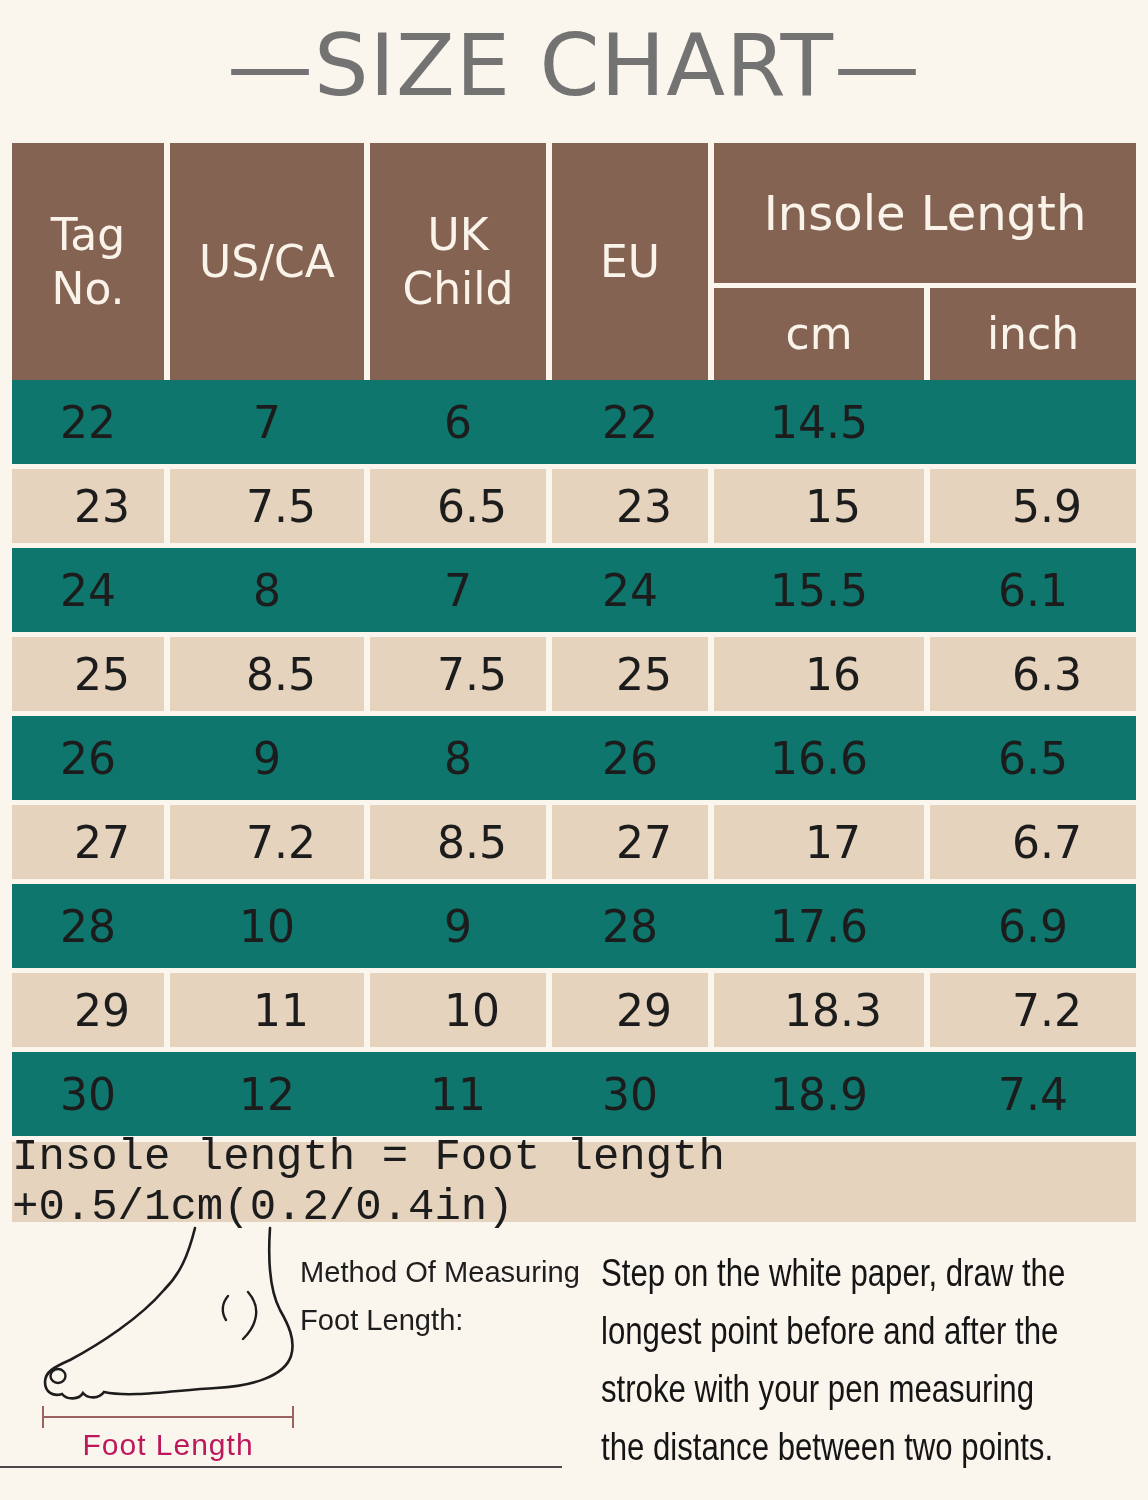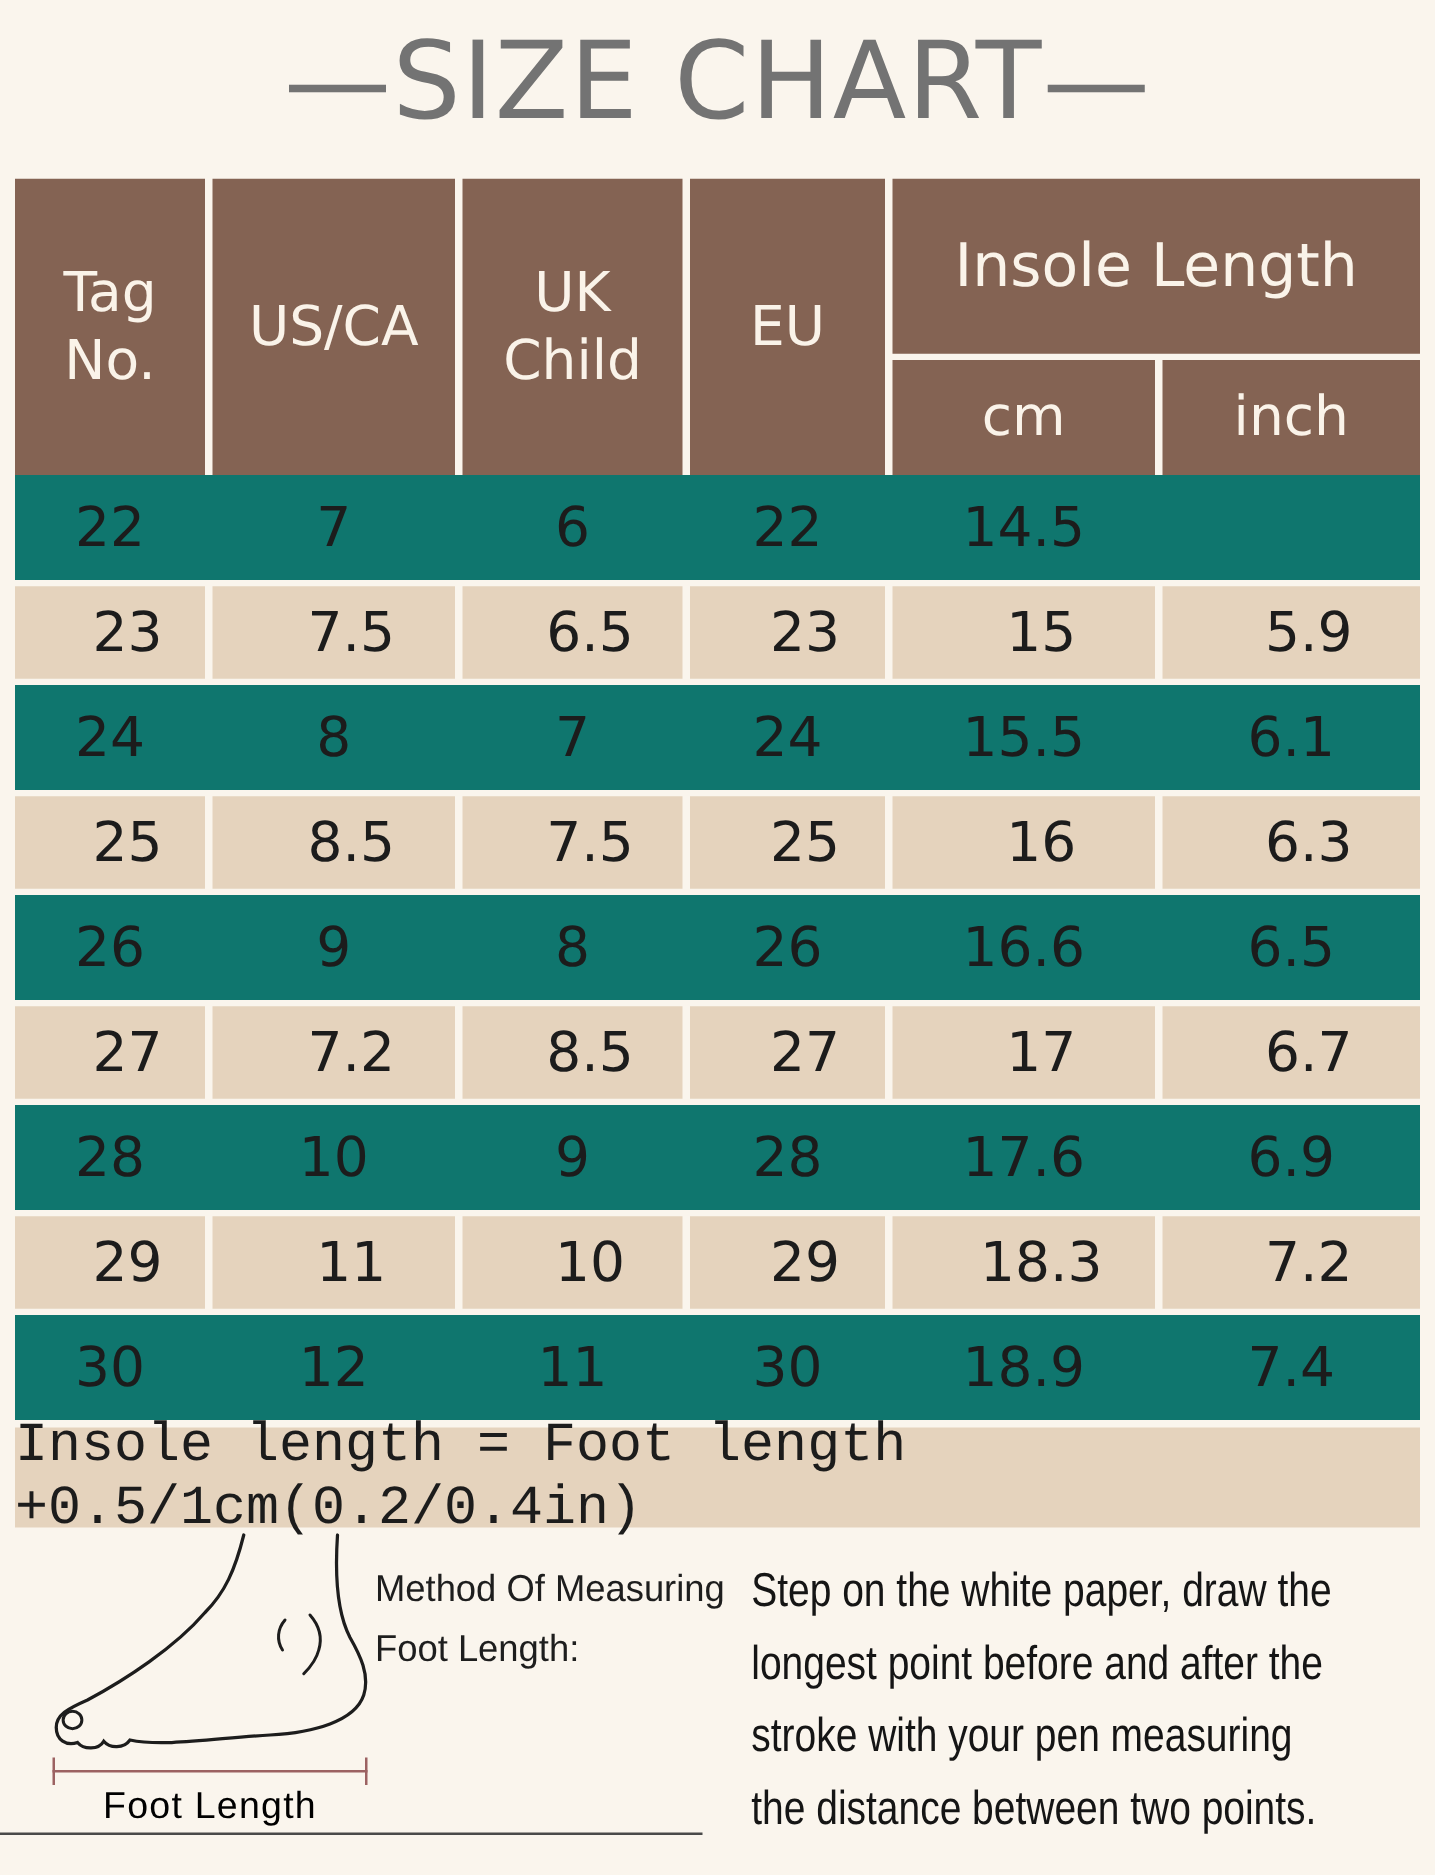--- a/index.html
+++ b/index.html
@@ -41,21 +41,21 @@
     margin-top:6px; height:80px; background:#e5d3bd;
     display:flex; align-items:center; justify-content:center;
     font-size:44px; font-family:Liberation Mono, monospace;
   }
   .foot-svg { position:absolute; left:36px; top:1226px; }
   .mline { position:absolute; left:42px; top:1416px; width:252px; height:2px; background:#9c6262; }
   .tick  { position:absolute; width:2px; height:22px; top:1406px; background:#9c6262; }
   .tick-l { left:42px; } .tick-r { left:292px; }
   .foot-label {
     position:absolute; left:42px; top:1428px; width:252px; text-align:center;
-    font-size:30px; letter-spacing:1px; font-family:"Liberation Sans", sans-serif; color:#000000;
+    font-size:30px; letter-spacing:1px; font-family:"Liberation Sans", sans-serif; color:#be185d;
   }
   .divider { position:absolute; left:0; top:1466px; width:562px; height:2px; background:#4a4a4a; }
   .method {
     position:absolute; left:300px; top:1248px;
     font-size:30px; line-height:48px; font-family:"Liberation Sans", sans-serif; color:#1e1e1e;
     transform:scaleX(0.97); transform-origin:left top; white-space:nowrap;
   }
   .instructions {
     position:absolute; left:601px; top:1244px;
     font-size:38px; line-height:58px; font-family:"Liberation Sans", sans-serif; color:#151515;

